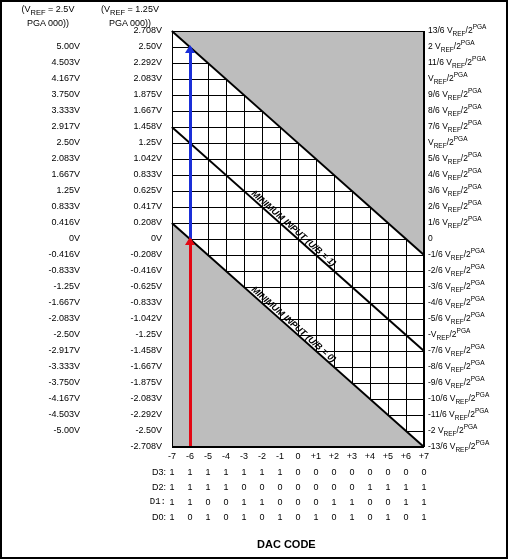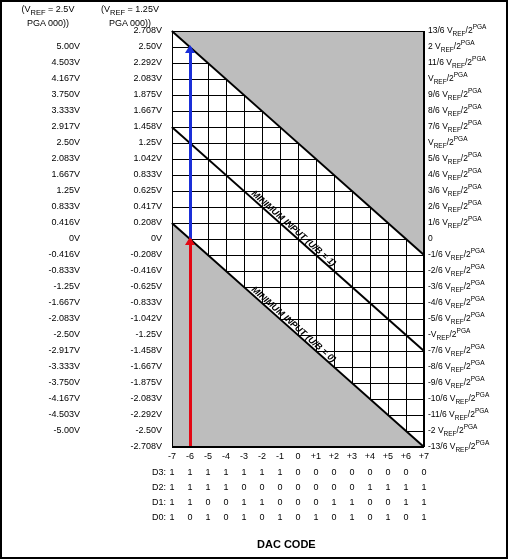--- a/index.html
+++ b/index.html
@@ -1305,21 +1305,21 @@
     <div class="bit-cell" style="position: absolute; left: 251px; top: 480px;">0</div>
     <div class="bit-cell" style="position: absolute; left: 269px; top: 480px;">0</div>
     <div class="bit-cell" style="position: absolute; left: 287px; top: 480px;">0</div>
     <div class="bit-cell" style="position: absolute; left: 305px; top: 480px;">0</div>
     <div class="bit-cell" style="position: absolute; left: 323px; top: 480px;">0</div>
     <div class="bit-cell" style="position: absolute; left: 341px; top: 480px;">0</div>
     <div class="bit-cell" style="position: absolute; left: 359px; top: 480px;">1</div>
     <div class="bit-cell" style="position: absolute; left: 377px; top: 480px;">1</div>
     <div class="bit-cell" style="position: absolute; left: 395px; top: 480px;">1</div>
     <div class="bit-cell" style="position: absolute; left: 413px; top: 480px;">1</div>
-    <div class="bit-label" style="position: absolute; left: 140px; top: 495px;">D1:</div>
+    <div class="bit-label" style="position: absolute; left: 140px; top: 495px; font-family: Liberation Mono, monospace;">D1:</div>
     <div class="bit-cell" style="position: absolute; left: 161px; top: 495px;">1</div>
     <div class="bit-cell" style="position: absolute; left: 179px; top: 495px;">1</div>
     <div class="bit-cell" style="position: absolute; left: 197px; top: 495px;">0</div>
     <div class="bit-cell" style="position: absolute; left: 215px; top: 495px;">0</div>
     <div class="bit-cell" style="position: absolute; left: 233px; top: 495px;">1</div>
     <div class="bit-cell" style="position: absolute; left: 251px; top: 495px;">1</div>
     <div class="bit-cell" style="position: absolute; left: 269px; top: 495px;">0</div>
     <div class="bit-cell" style="position: absolute; left: 287px; top: 495px;">0</div>
     <div class="bit-cell" style="position: absolute; left: 305px; top: 495px;">0</div>
     <div class="bit-cell" style="position: absolute; left: 323px; top: 495px;">1</div>

